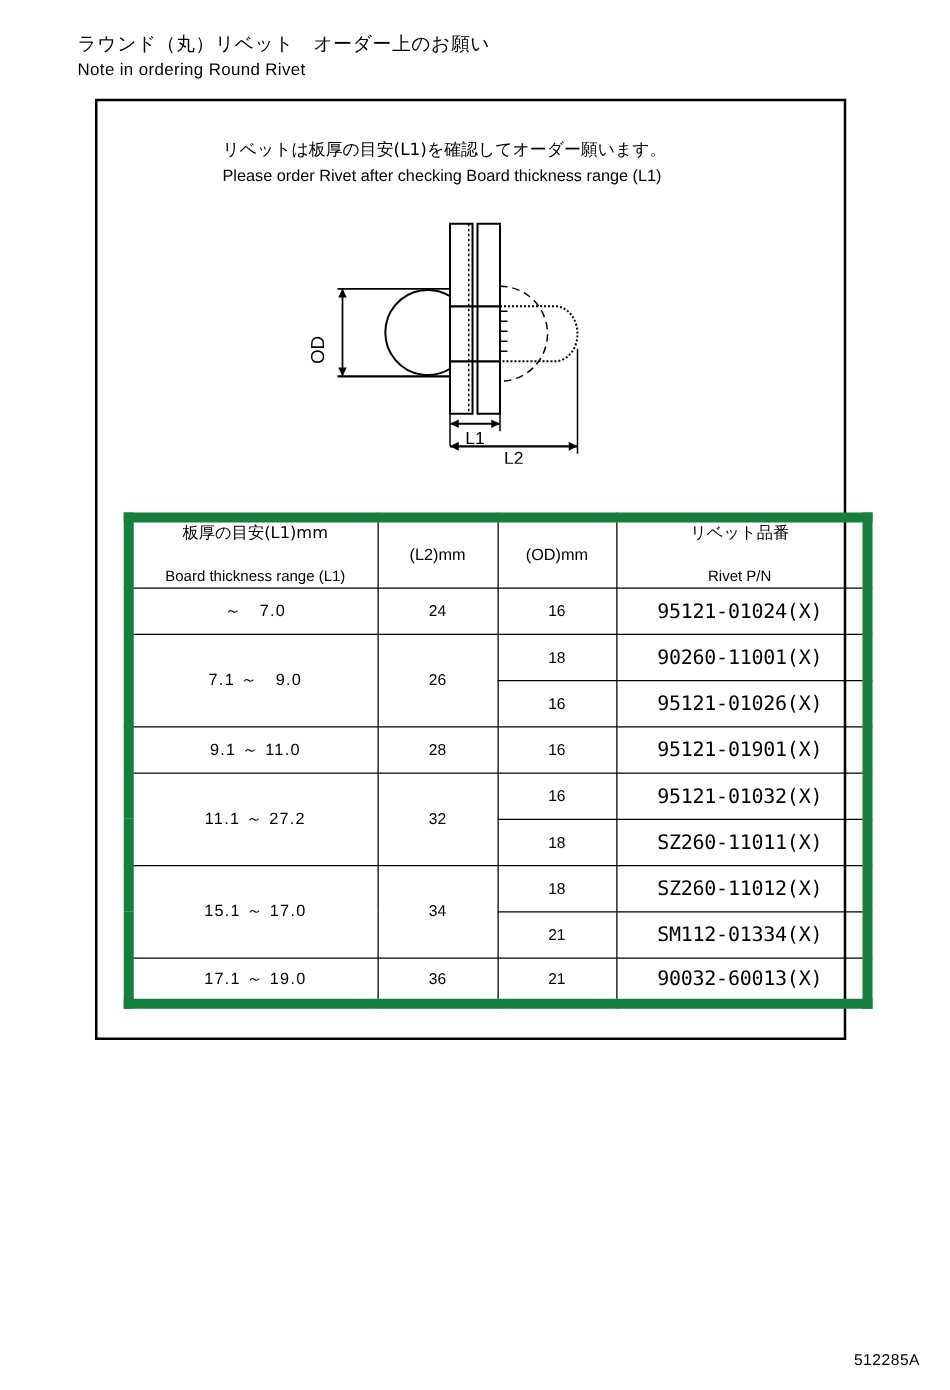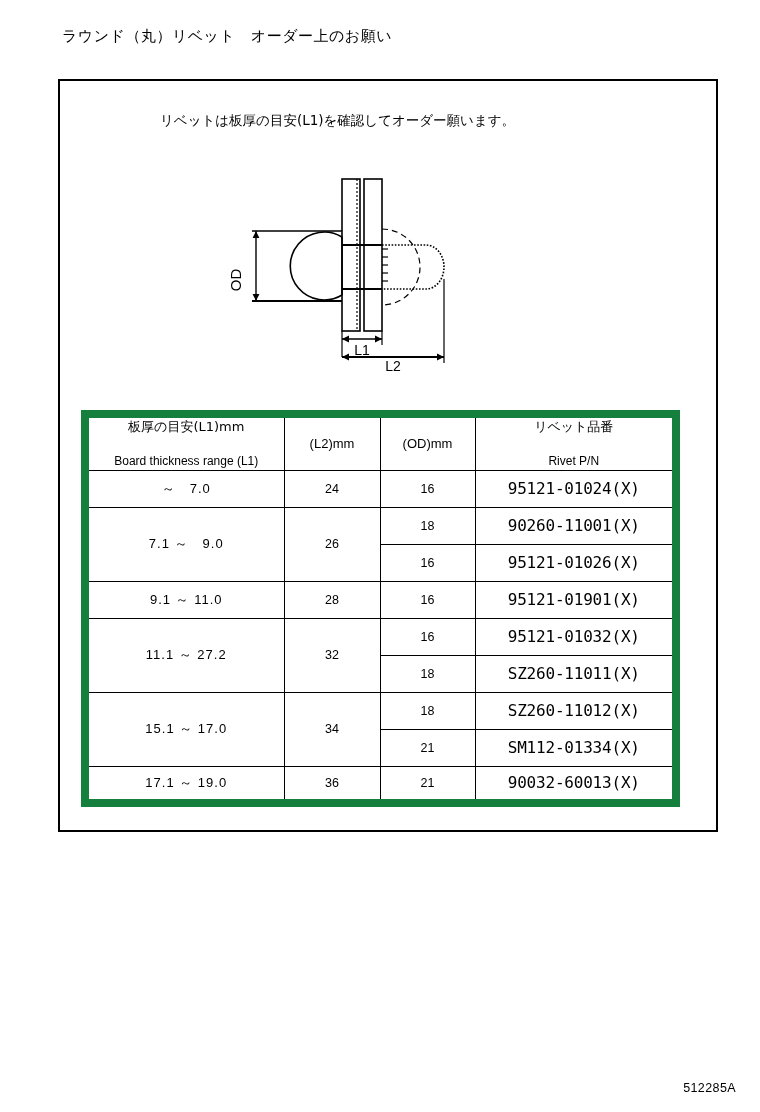--- a/index.html
+++ b/index.html
@@ -36,23 +36,23 @@
     font-size: 13.5px;
     line-height: 18px;
     letter-spacing: 0.3px;
     margin-top: 1px;
     white-space: pre;
   }
 
   
   #main-frame {
     position: absolute;
-    left: 58px;
+    left: 76px;
     top: 79px;
-    width: 660px;
+    width: 601px;
     height: 753px;
     border: 2px solid #000000;
     background: #ffffff;
   }
 
   
   #note-block {
     position: absolute;
     left: 100px;
     top: 30px;
@@ -152,26 +152,28 @@
     bottom: 17px;
     font-size: 12.5px;
     letter-spacing: 0.4px;
   }
 </style>
 </head>
 <body>
 
 <div id="page-title-block">
   <div id="title-ja">ラウンド（丸）リベット　オーダー上のお願い</div>
+  <div id="title-en">Note in ordering Round Rivet</div>
 </div>
 
 <div id="main-frame">
 
   <div id="note-block">
     <div id="note-ja">リベットは板厚の目安(L1)を確認してオーダー願います。</div>
+    <div id="note-en">Please order Rivet after checking Board thickness range (L1)</div>
   </div>
 
   <div id="drawing-wrap">
     <svg id="drawing-svg" width="300" height="200" viewBox="0 0 300 200">
       <g stroke="#000" fill="none" stroke-width="1.6">
 
         <rect x="112" y="8" width="18" height="152" stroke-width="1.6"></rect>
 
         <rect x="134" y="8" width="18" height="152" stroke-width="1.6"></rect>
 

